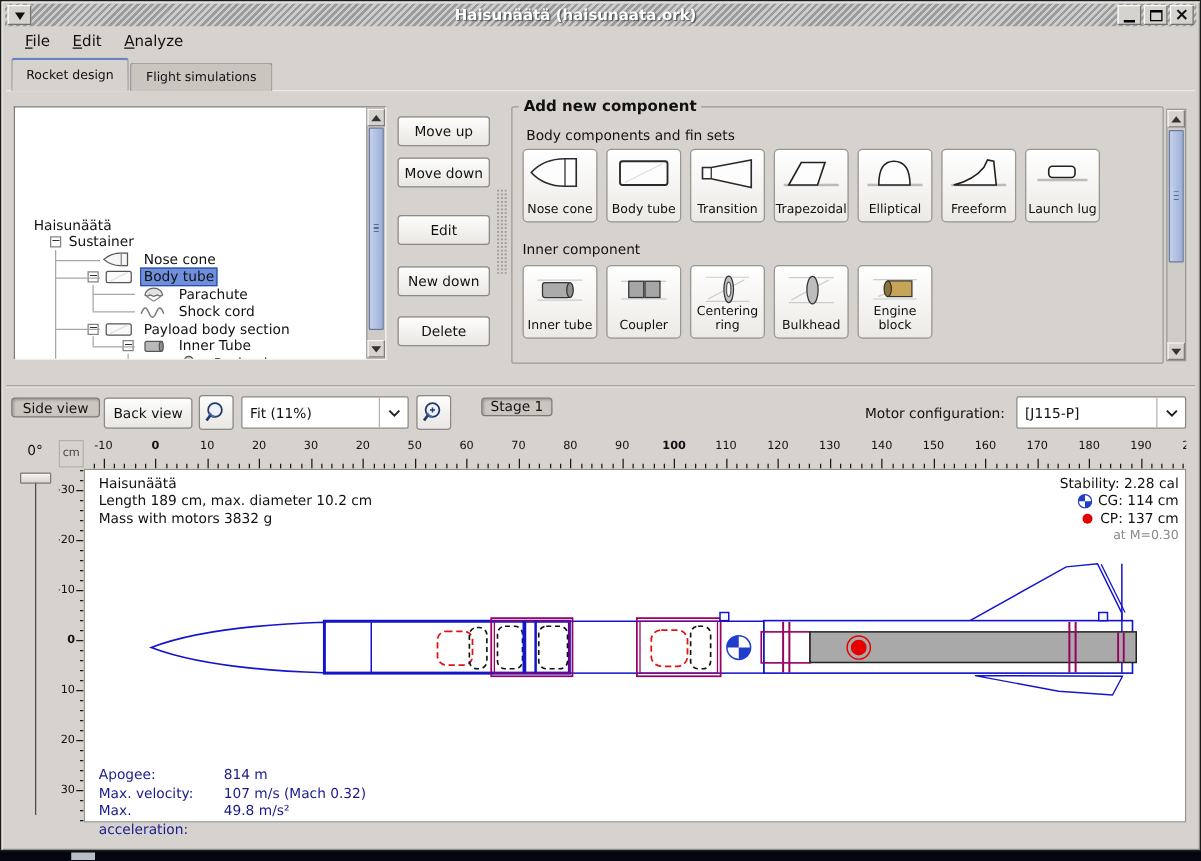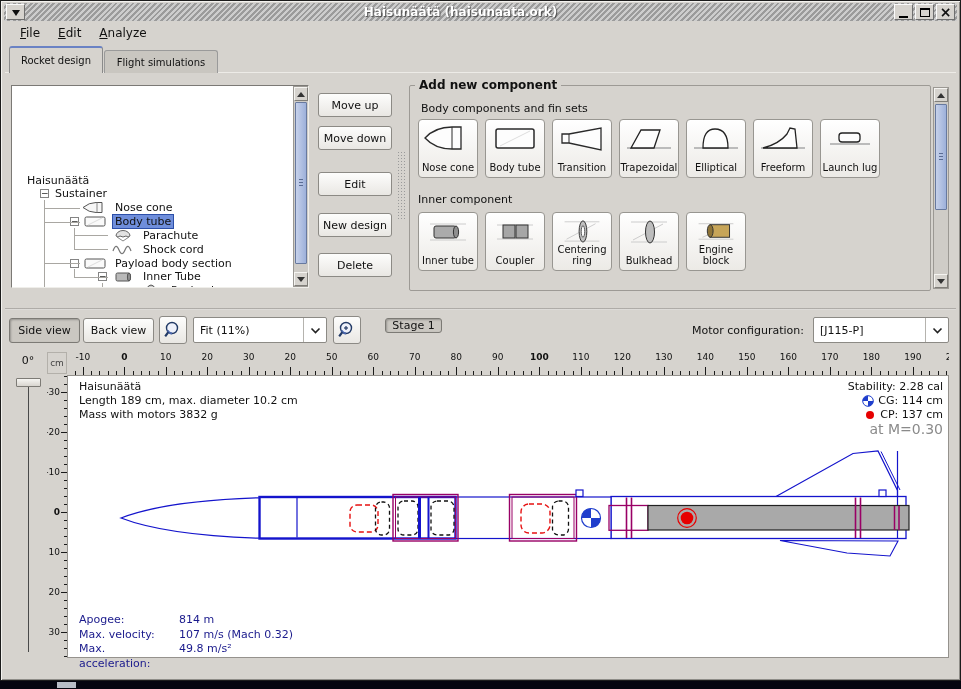--- a/index.html
+++ b/index.html
@@ -91,21 +91,21 @@
   .vruler{position:absolute;left:46px;top:374px;width:20px;height:283px;overflow:hidden}
   .vr-tick{position:absolute;right:0;height:1px;width:3px;background:#1a1a1a}
   .vr-tick.maj{width:6px}
   .vr-lab{position:absolute;right:7px;width:18px;text-align:right;font-size:9px}
   .bold{font-weight:bold}
   .canvas{position:absolute;left:66px;top:374px;width:882px;height:283px;background:#fff;border:1px solid #95928d}
   .rocket-svg{position:absolute;left:66px;top:374px}
   .info-block{position:absolute;left:78px;top:379px;font-size:11px;line-height:14px}
   .stab-block{position:absolute;right:17px;top:379px;text-align:right;font-size:11px;line-height:14px}
   .stab-line{display:flex;justify-content:flex-end;align-items:center;gap:4px}
-  .mach{color:#8a8a8a;font-size:14px}
+  .mach{color:#8a8a8a;font-size:10px}
   .flight{position:absolute;left:78px;top:612px;display:grid;grid-template-columns:100px auto;
           font-size:11px;line-height:14.5px;color:#1a1a8c}
   
   .statusbar{position:absolute;left:70px;top:660px;display:flex;gap:26px;font-size:10px;font-weight:bold}
   .bottomstrip{position:absolute;left:0;top:681px;width:961px;height:8px;background:#05050f}
   .bottomstrip .blk{position:absolute;left:57px;top:1px;width:19px;height:6px;background:#b8bdc6}
 </style>
 </head>
 <body>
 
@@ -223,21 +223,21 @@
         </div>
       <div class="sb-btn" style="bottom:0">
           <div class="arr-dn"></div>
         </div>
     </div>
   </div>
 
   <div class="abtn" style="top:92px">Move up</div>
   <div class="abtn" style="top:125px">Move down</div>
   <div class="abtn" style="top:171px">Edit</div>
-  <div class="abtn" style="top:212px">New design</div>
+  <div class="abtn" style="top:212px">New down</div>
   <div class="abtn" style="top:252px">Delete</div>
   <div class="vdots"></div>
 
   <div class="group"></div>
   <div class="group-title">Add new component</div>
   <div class="sec-label" style="left:420px;top:101px">Body components and fin sets</div>
   <div class="cmp-row" id="cmp-row-0" style="left:417px;top:118px">
       <div class="cbtn">
         <svg width="52" height="30" viewBox="0 0 52 30">
           <path d="M3,15 Q13,4 30,4 L39,4 L39,26 L30,26 Q13,26 3,15 Z" fill="#fdfdfd" stroke="#2a2a2a" stroke-width="1.3"></path>
@@ -337,21 +337,21 @@
     <div class="sb-thumb" style="top:16px;height:106px">
         <div class="grip"></div>
       </div>
     <div class="sb-btn" style="bottom:0">
         <div class="arr-dn"></div>
       </div>
   </div>
 
   <div class="hsep" style="top:307px"></div>
 
-  <div class="tbtn pressed" style="left:8px;top:317px;width:71px;height:25px">Side view</div>
+  <div class="tbtn pressed" style="left:8px;top:317px;width:71px;height:16px">Side view</div>
   <div class="tbtn" style="left:82px;top:317px;width:71px;height:25px">Back view</div>
   <div class="tbtn" style="left:158px;top:315px;width:28px;height:28px">
     <svg width="20" height="20" viewBox="0 0 20 20">
         <circle cx="9" cy="8" r="5.5" fill="#eef1fa" stroke="#223a66" stroke-width="1.4"></circle>
         <path d="M4.5,10.5 A5.5,5.5 0 0 0 9,13.5" stroke="#4a66aa" stroke-width="2" fill="none"></path>
         <line x1="5.3" y1="12.2" x2="2.2" y2="16.4" stroke="#223a66" stroke-width="2.2"></line>
       </svg>
   </div>
   <div class="combo" style="left:192px;top:316px;width:134px;height:26px">
     <span class="val">Fit (11%)</span>

